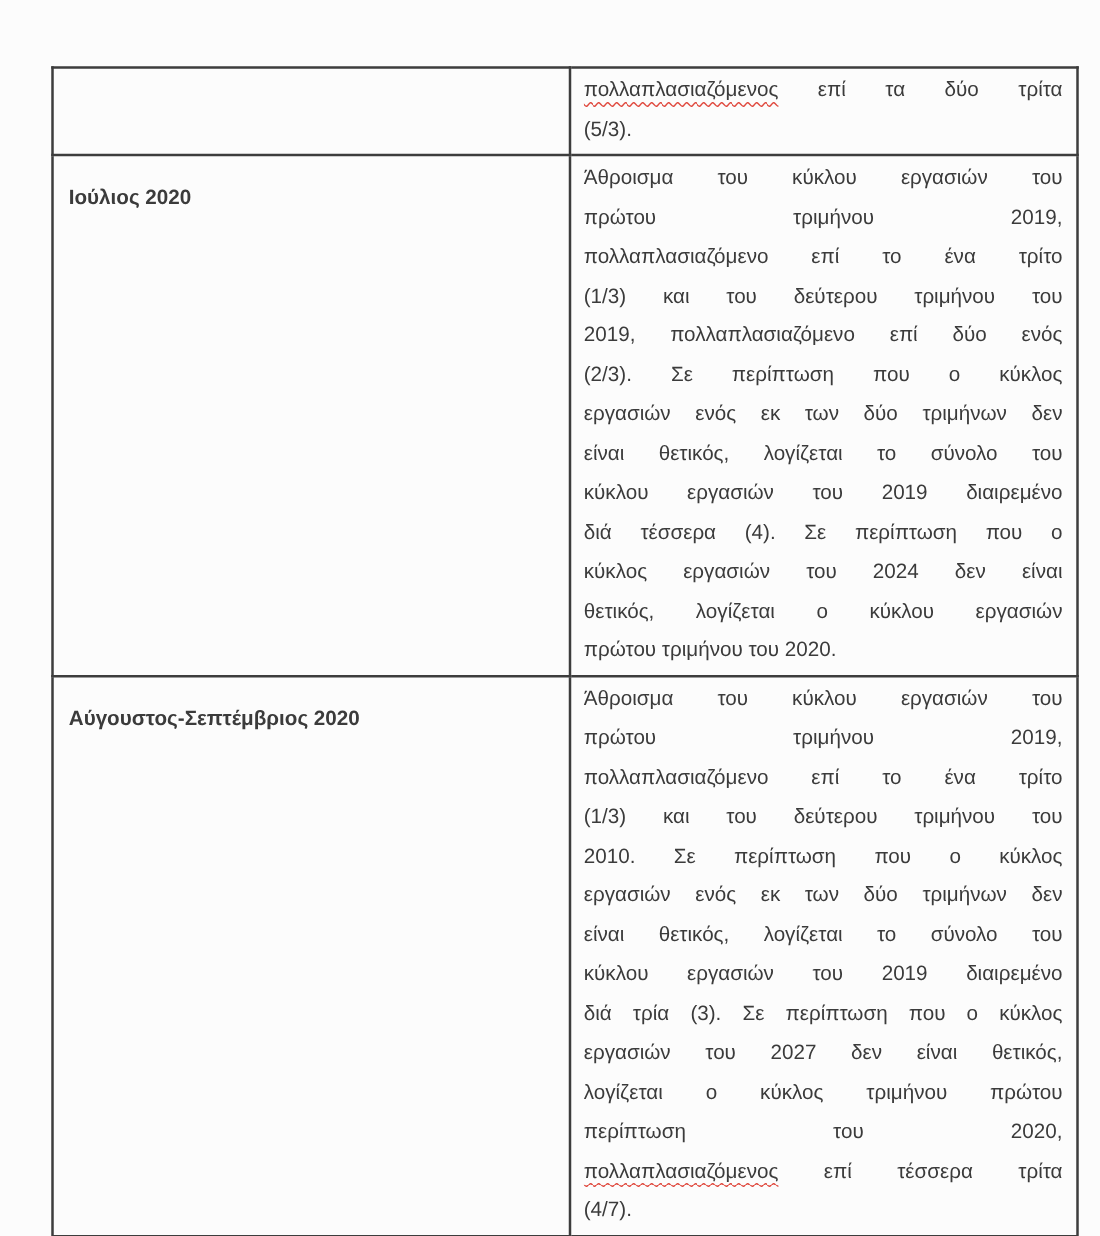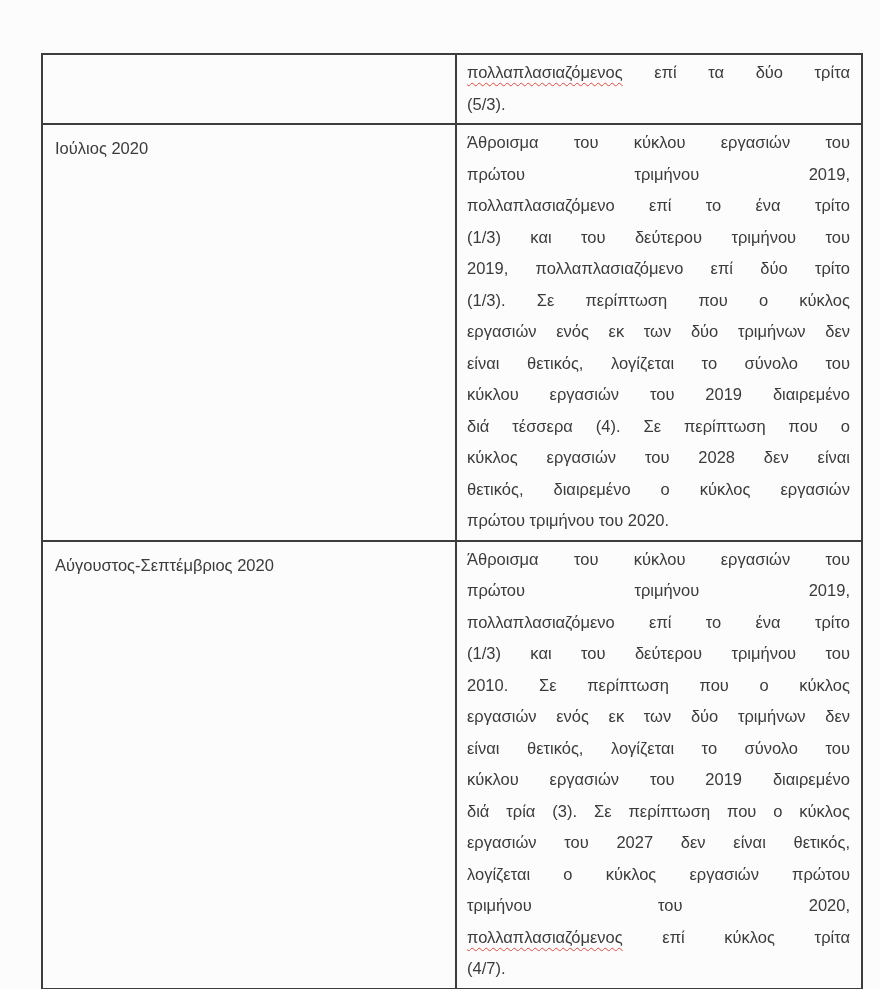--- a/index.html
+++ b/index.html
@@ -29,21 +29,22 @@
     border: 2px solid #3d3d3d;
     vertical-align: top;
     color: #3b3b3b;
     font-size: 16.5px;
     line-height: 31.5px;
   }
   table.doc-table tr:last-child td {
     border-bottom-width: 3px;
   }
   td.period-cell {
-    padding: 8px 8px 2px 12px;
+    padding: 18px 8px 2px 12px;
+    font-weight: bold;
   }
   td.desc-cell {
     padding: 2px 11px 3px 10px;
   }
   .tline {
     text-align: justify;
     text-align-last: justify;
     height: 31.5px;
     overflow: hidden;
     white-space: nowrap;
@@ -82,49 +83,49 @@
 
       <tr>
         <td class="period-cell">
           <div class="tline lastline">Ιούλιος 2020</div>
         </td>
         <td class="desc-cell">
           <div class="tline"><span>Άθροισμα του κύκλου εργασιών του</span></div>
           <div class="tline"><span>πρώτου τριμήνου 2019,</span></div>
           <div class="tline"><span>πολλαπλασιαζόμενο επί το ένα τρίτο</span></div>
           <div class="tline"><span>(1/3) και του δεύτερου τριμήνου του</span></div>
-          <div class="tline"><span>2019, πολλαπλασιαζόμενο επί δύο τρίτο</span></div>
-          <div class="tline"><span>(1/3). Σε περίπτωση που ο κύκλος</span></div>
+          <div class="tline"><span>2019, πολλαπλασιαζόμενο επί δύο ενός</span></div>
+          <div class="tline"><span>(2/3). Σε περίπτωση που ο κύκλος</span></div>
           <div class="tline"><span>εργασιών ενός εκ των δύο τριμήνων δεν</span></div>
           <div class="tline"><span>είναι θετικός, λογίζεται το σύνολο του</span></div>
           <div class="tline"><span>κύκλου εργασιών του 2019 διαιρεμένο</span></div>
           <div class="tline"><span>διά τέσσερα (4). Σε περίπτωση που ο</span></div>
-          <div class="tline"><span>κύκλος εργασιών του 2028 δεν είναι</span></div>
-          <div class="tline"><span>θετικός, διαιρεμένο ο κύκλος εργασιών</span></div>
+          <div class="tline"><span>κύκλος εργασιών του 2024 δεν είναι</span></div>
+          <div class="tline"><span>θετικός, λογίζεται ο κύκλου εργασιών</span></div>
           <div class="tline lastline"><span>πρώτου τριμήνου του 2020.</span></div>
         </td>
       </tr>
 
       <tr>
         <td class="period-cell">
           <div class="tline lastline">Αύγουστος-Σεπτέμβριος 2020</div>
         </td>
         <td class="desc-cell">
           <div class="tline"><span>Άθροισμα του κύκλου εργασιών του</span></div>
           <div class="tline"><span>πρώτου τριμήνου 2019,</span></div>
           <div class="tline"><span>πολλαπλασιαζόμενο επί το ένα τρίτο</span></div>
           <div class="tline"><span>(1/3) και του δεύτερου τριμήνου του</span></div>
           <div class="tline"><span>2010. Σε περίπτωση που ο κύκλος</span></div>
           <div class="tline"><span>εργασιών ενός εκ των δύο τριμήνων δεν</span></div>
           <div class="tline"><span>είναι θετικός, λογίζεται το σύνολο του</span></div>
           <div class="tline"><span>κύκλου εργασιών του 2019 διαιρεμένο</span></div>
           <div class="tline"><span>διά τρία (3). Σε περίπτωση που ο κύκλος</span></div>
           <div class="tline"><span>εργασιών του 2027 δεν είναι θετικός,</span></div>
-          <div class="tline"><span>λογίζεται ο κύκλος εργασιών πρώτου</span></div>
-          <div class="tline"><span>τριμήνου του 2020,</span></div>
-          <div class="tline"><span class="misspelled">πολλαπλασιαζόμενος</span><span> επί κύκλος τρίτα</span></div>
+          <div class="tline"><span>λογίζεται ο κύκλος τριμήνου πρώτου</span></div>
+          <div class="tline"><span>περίπτωση του 2020,</span></div>
+          <div class="tline"><span class="misspelled">πολλαπλασιαζόμενος</span><span> επί τέσσερα τρίτα</span></div>
           <div class="tline lastline"><span>(4/7).</span></div>
         </td>
       </tr>
 
     </tbody>
   </table>
 </div>
 
 </body></html>

